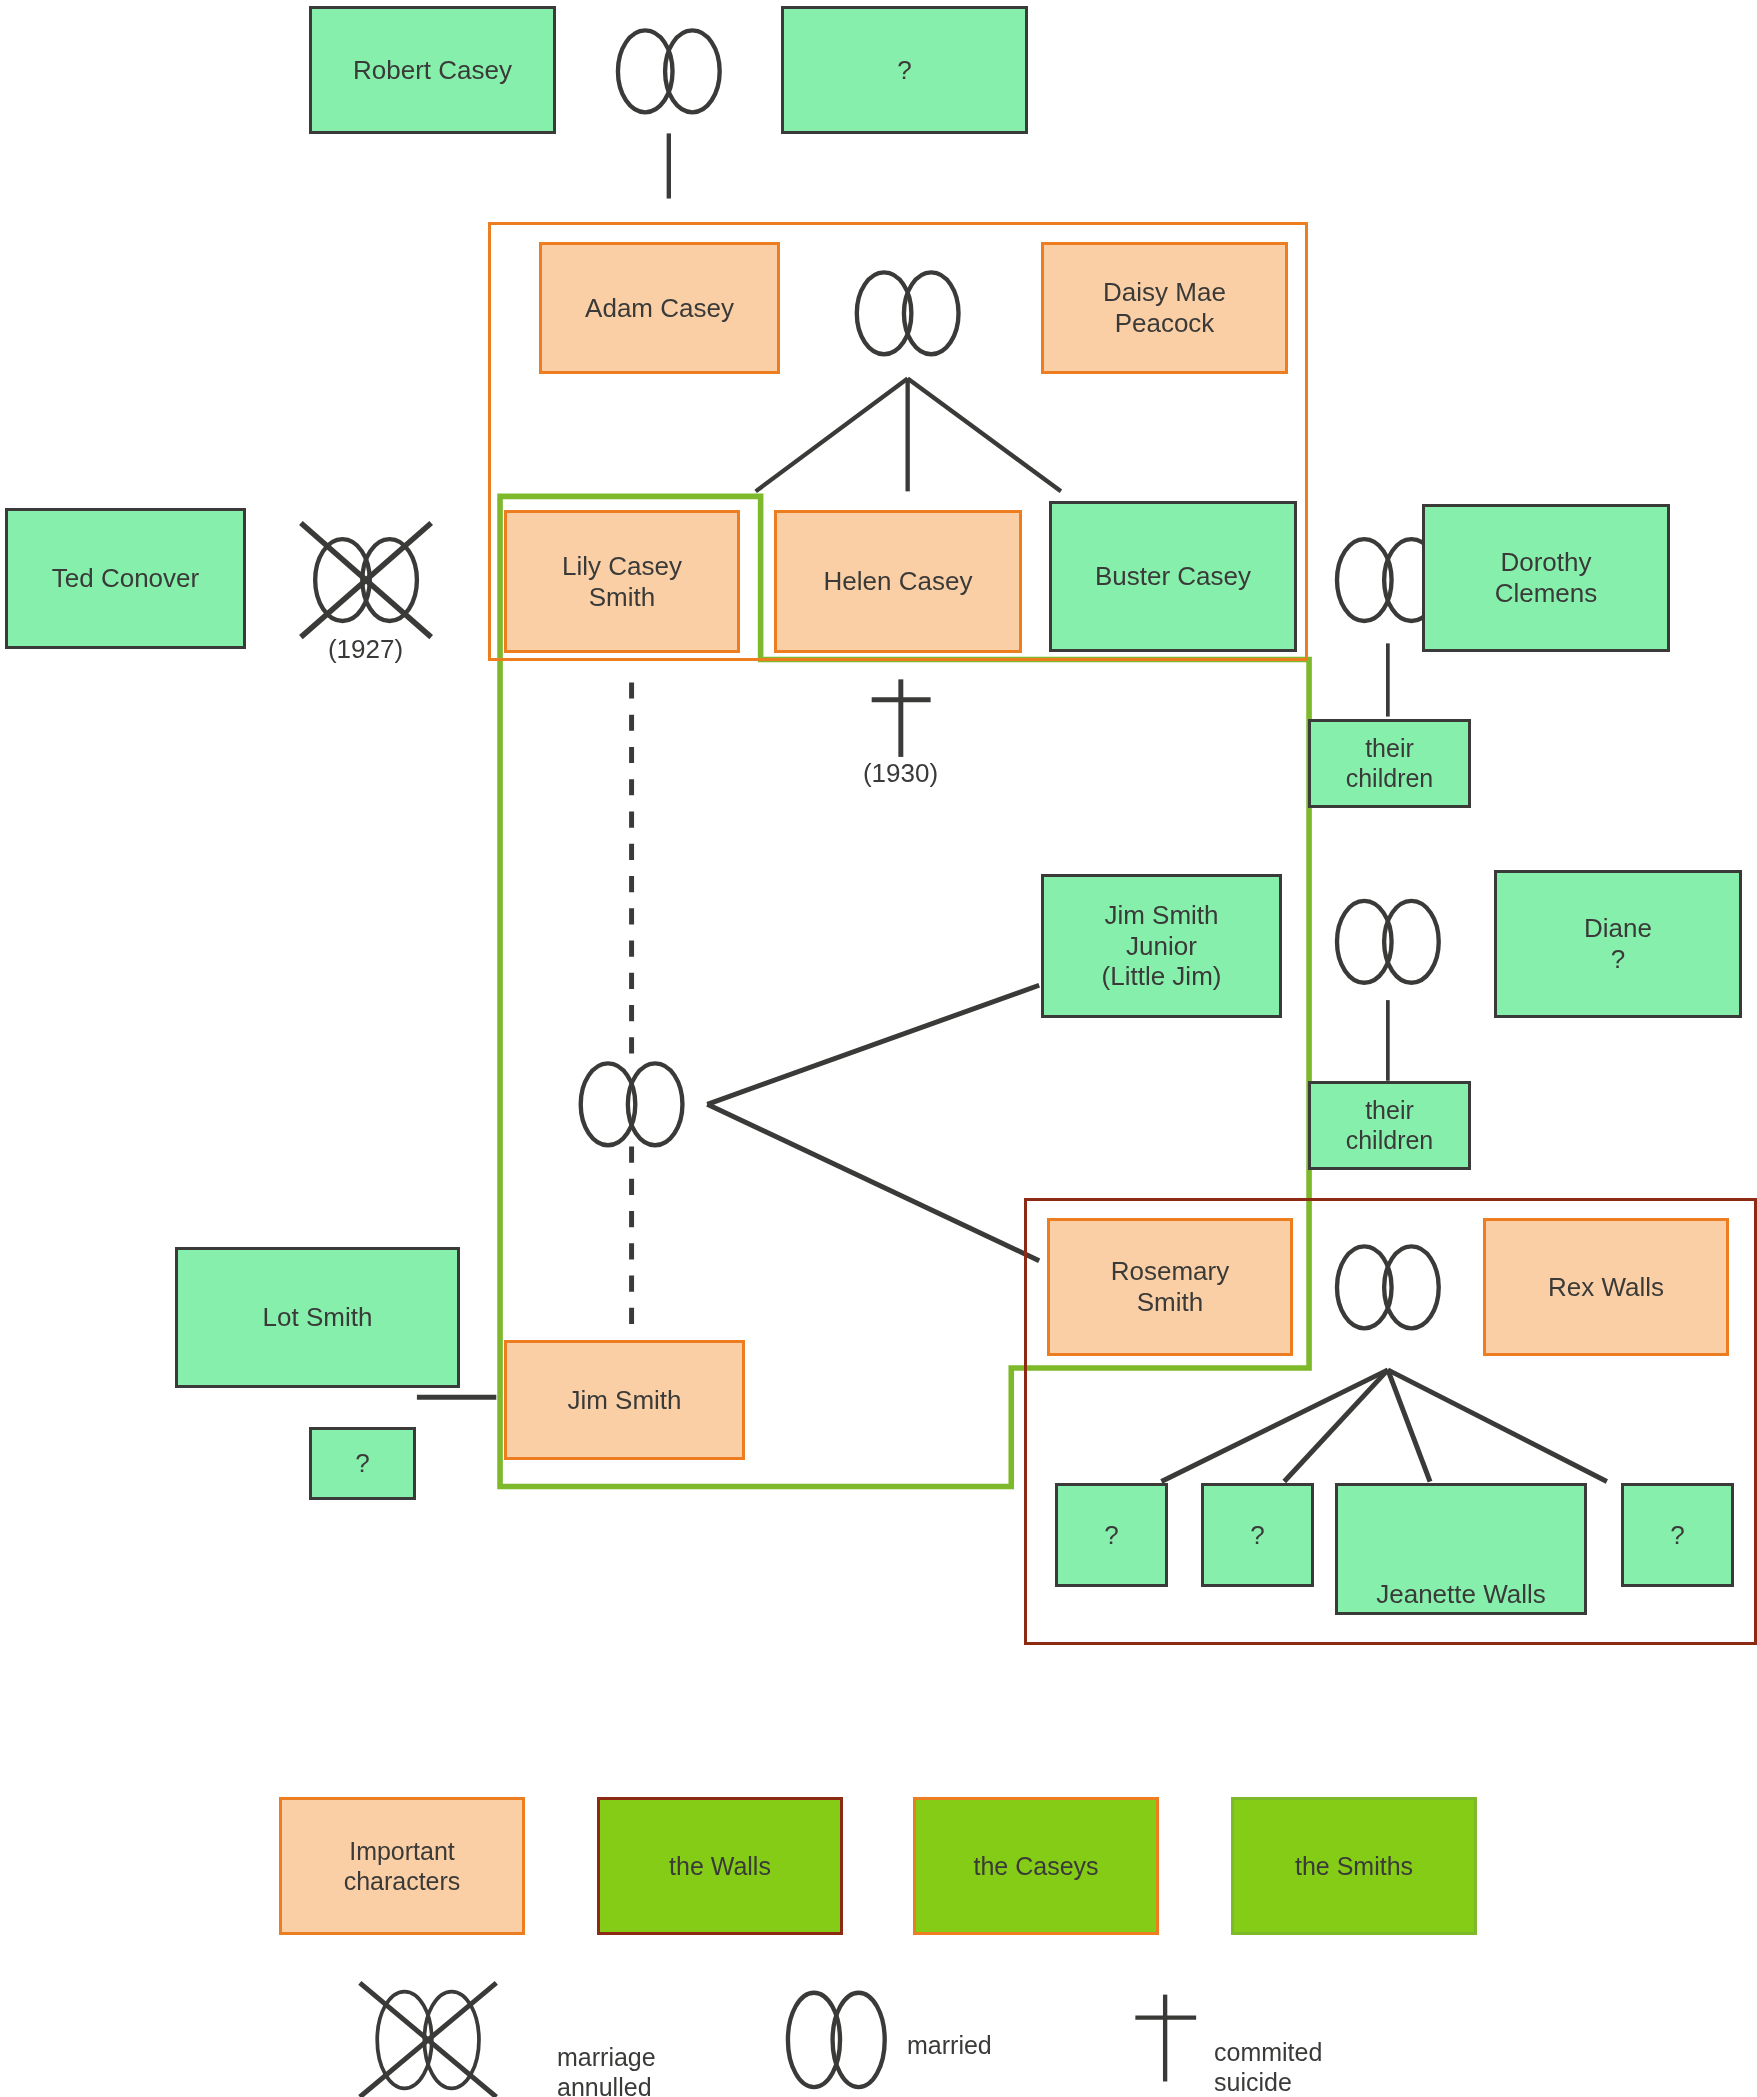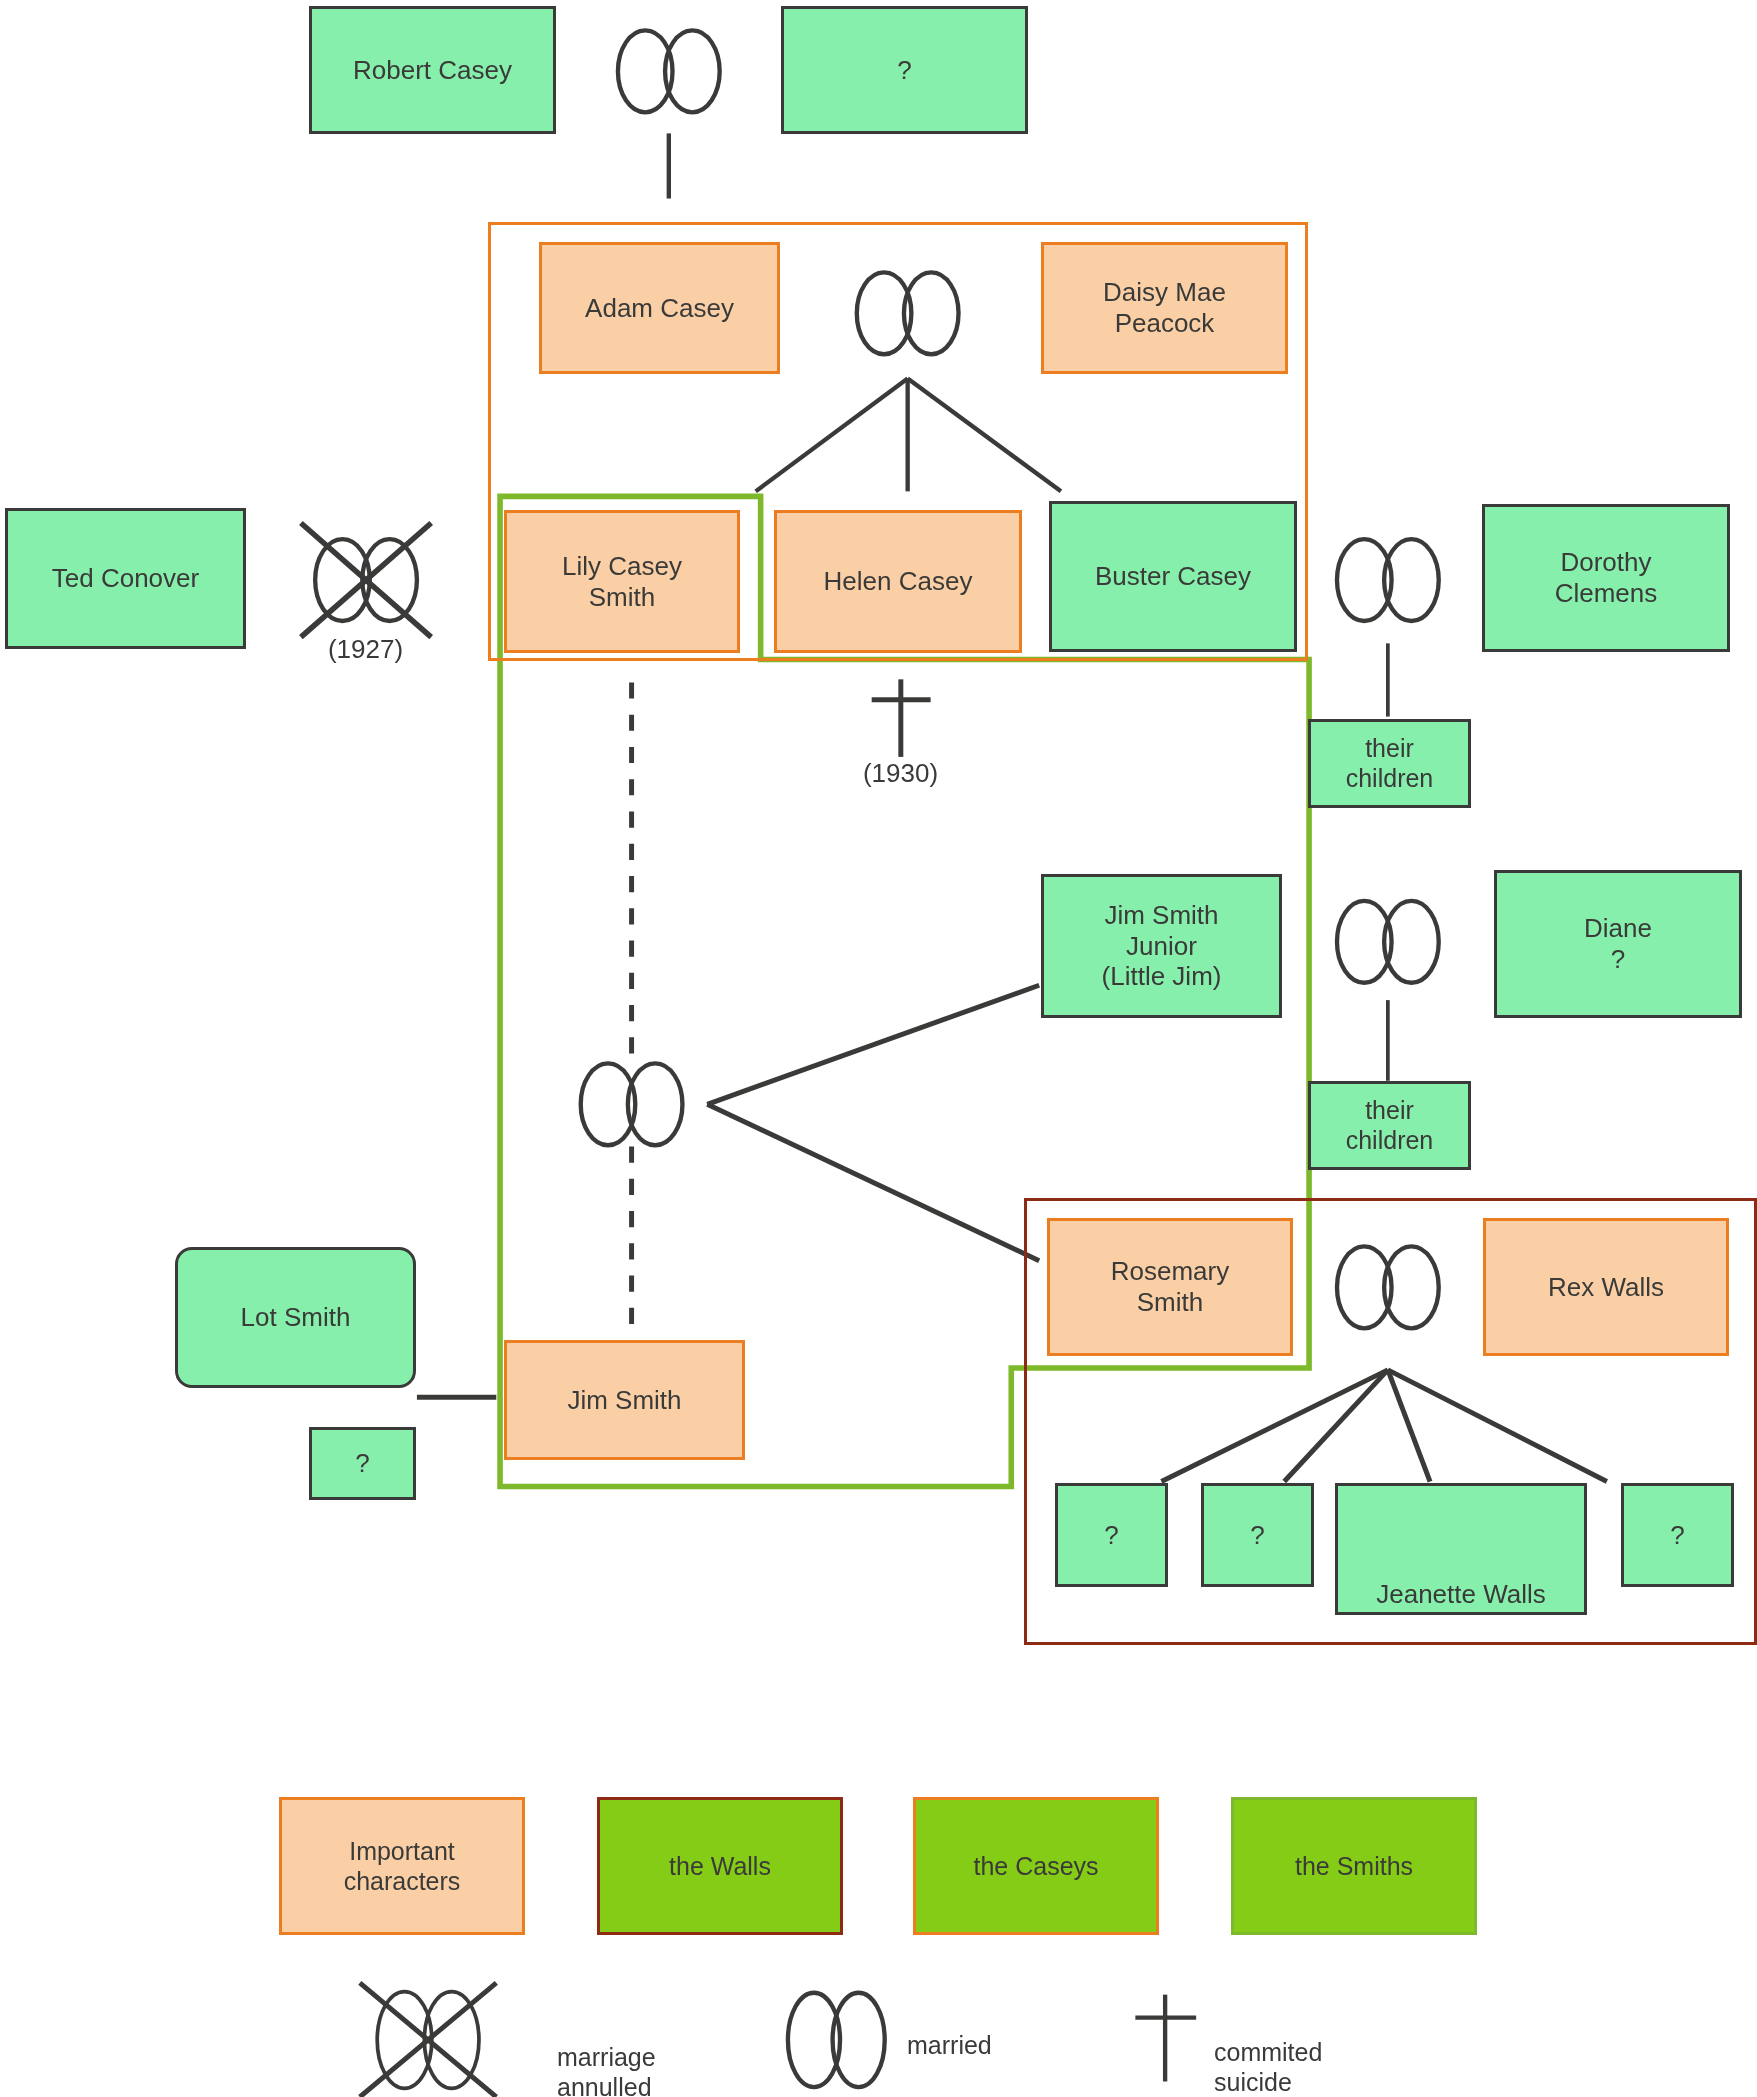--- a/index.html
+++ b/index.html
@@ -207,21 +207,21 @@
     <span>Helen Casey</span>
   </div>
   <div class="node" style="left:1049px; top:501px; width:248px; height:151px;">
     <span>Buster Casey</span>
   </div>
 
   <div class="label-text" style="left:820px; top:758px; width:161px;">
     <span>(1930)</span>
   </div>
 
-  <div class="node" style="left:1482px; top:504px; width:248px; height:148px; white-space:pre-line;">
+  <div class="node" style="left:1422px; top:504px; width:248px; height:148px; white-space:pre-line;">
     <span>Dorothy
 Clemens</span>
   </div>
   <div class="node" style="left:1308px; top:719px; width:163px; height:89px; font-size:25px; white-space:pre-line;">
     <span>their
 children</span>
   </div>
 
   <div class="node" style="left:1041px; top:874px; width:241px; height:144px; white-space:pre-line;">
     <span>Jim Smith
@@ -230,21 +230,21 @@
   </div>
   <div class="node" style="left:1494px; top:870px; width:248px; height:148px; white-space:pre-line;">
     <span>Diane
 ?</span>
   </div>
   <div class="node" style="left:1308px; top:1081px; width:163px; height:89px; font-size:25px; white-space:pre-line;">
     <span>their
 children</span>
   </div>
 
-  <div class="node" style="left:175px; top:1247px; width:241px; height:141px;border-radius:17px;">
+  <div class="node" style="left:175px; top:1247px; width:285px; height:141px;">
     <span>Lot Smith</span>
   </div>
   <div class="node" style="left:309px; top:1427px; width:107px; height:73px;">
     <span>?</span>
   </div>
   <div class="node hl" style="left:504px; top:1340px; width:241px; height:120px;">
     <span>Jim Smith</span>
   </div>
 
   <div class="node hl" style="left:1047px; top:1218px; width:246px; height:138px; white-space:pre-line;">

